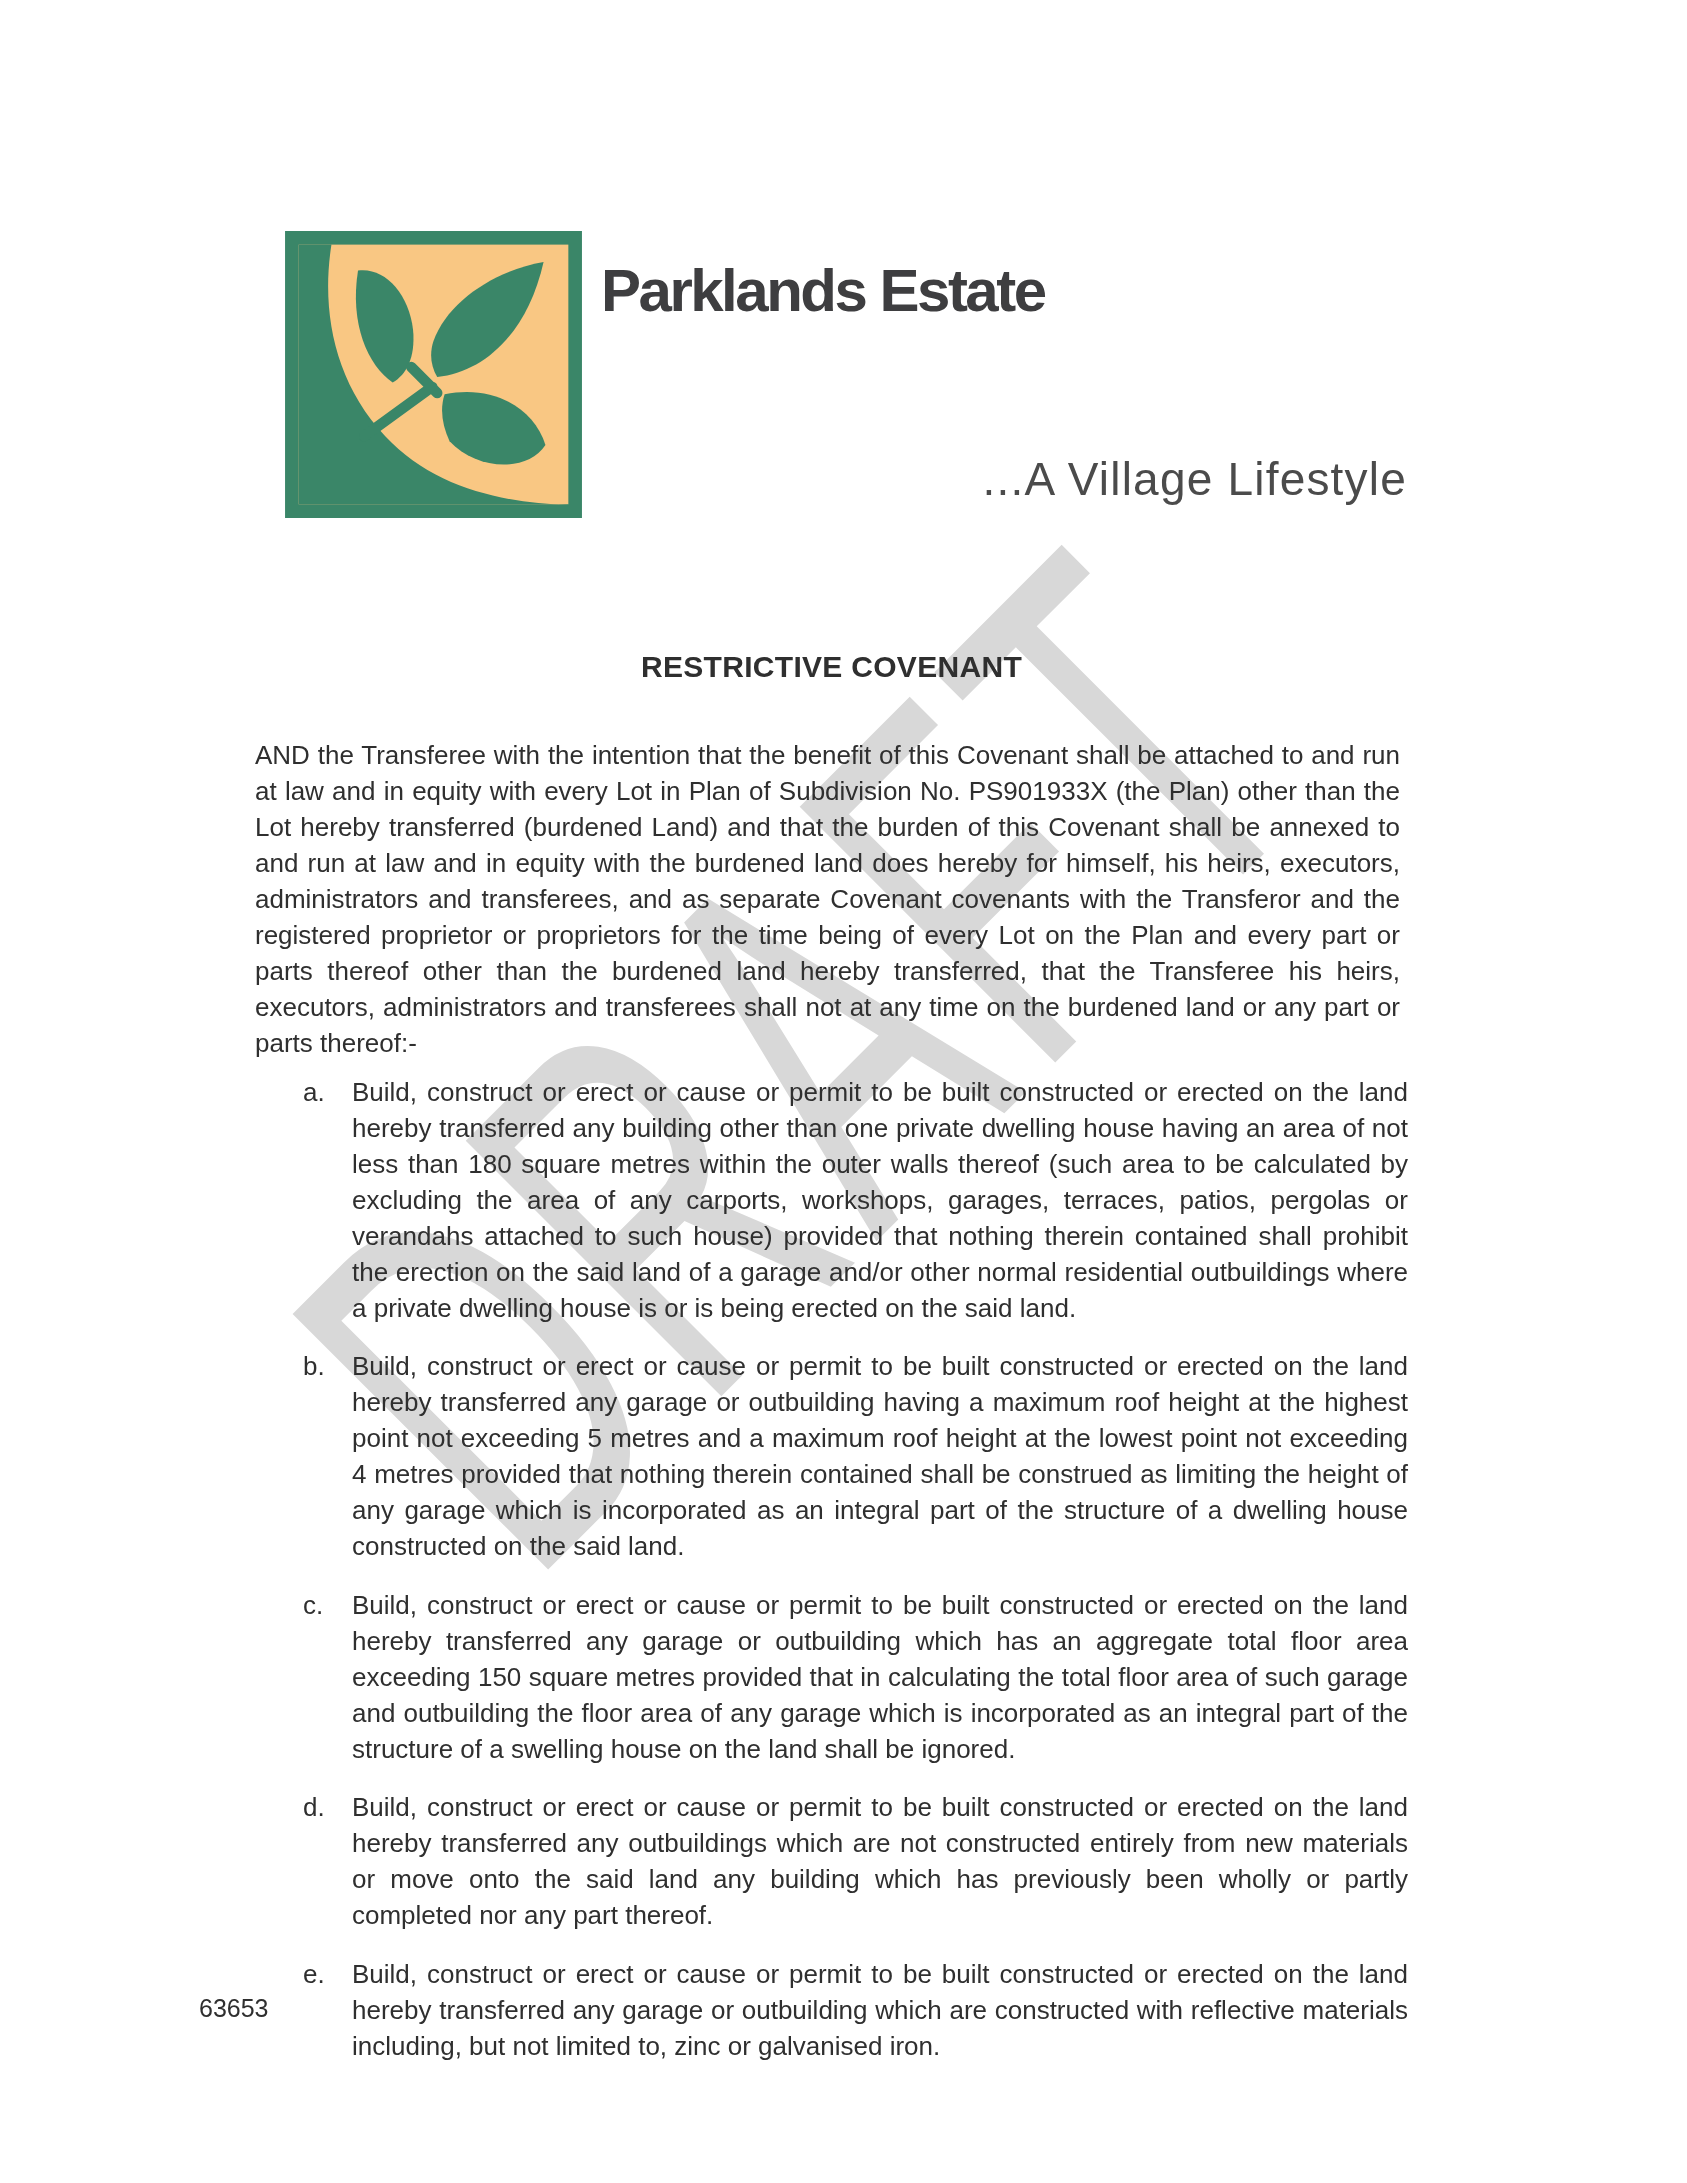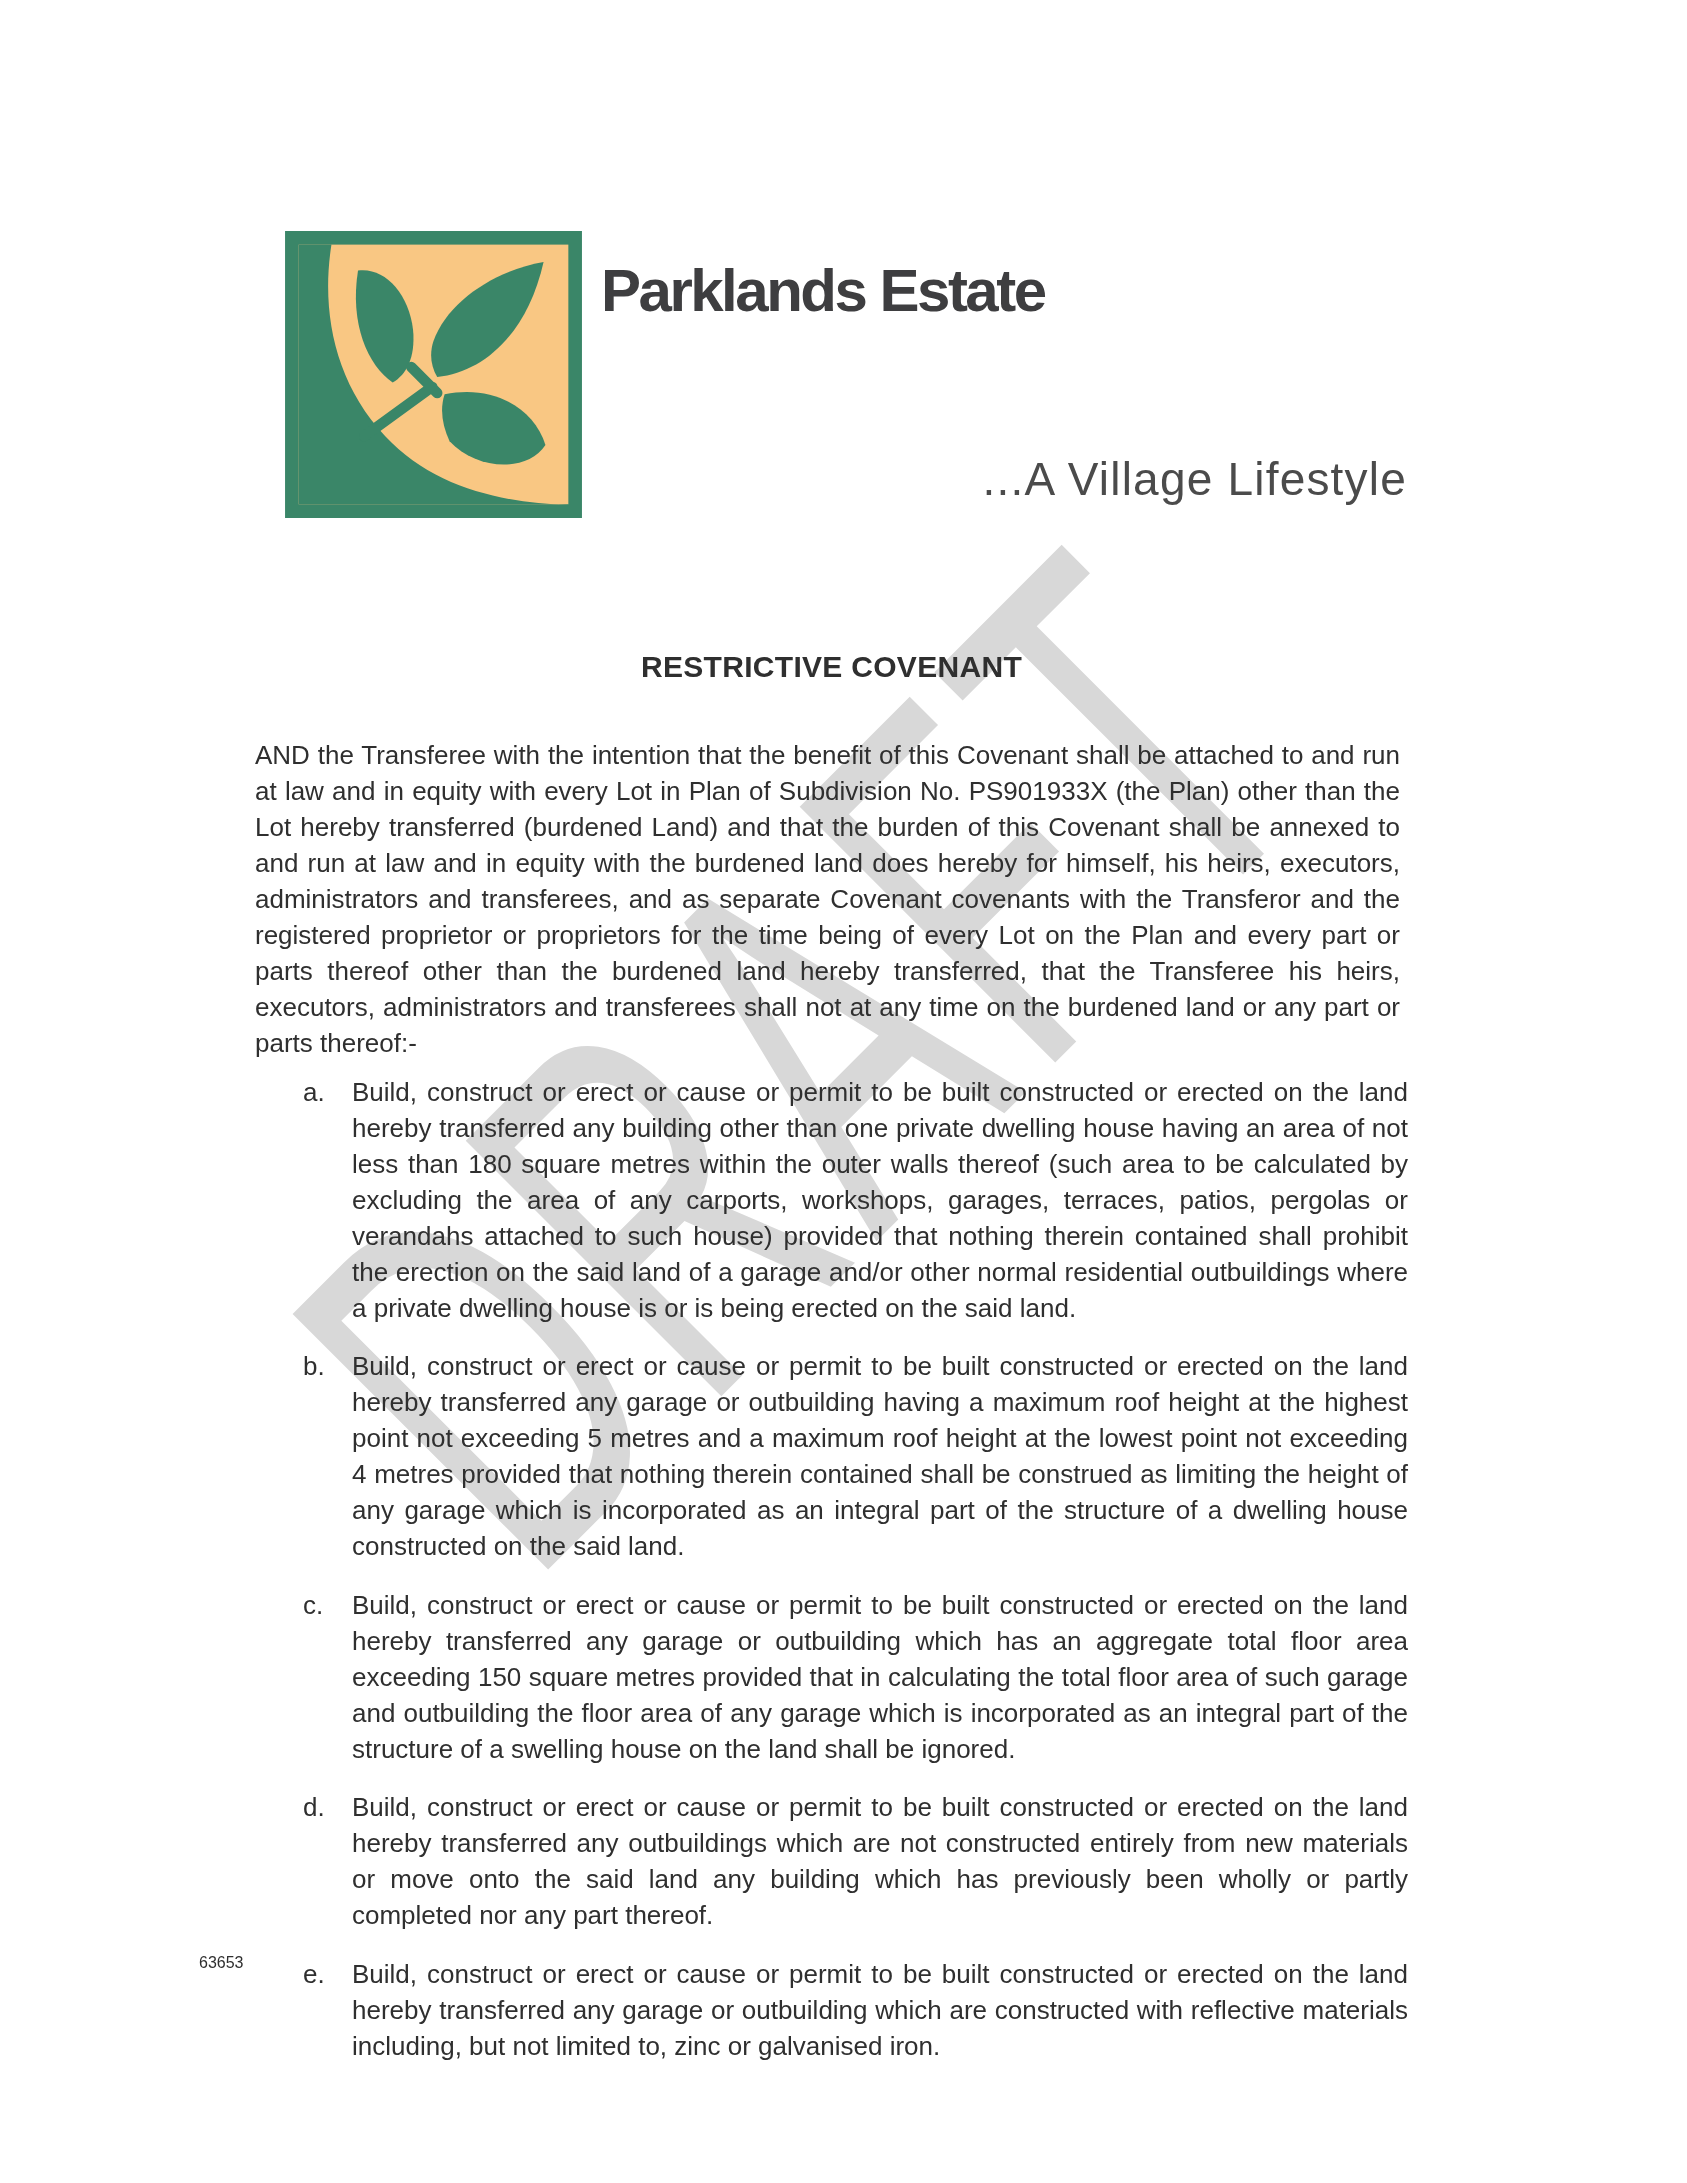--- a/index.html
+++ b/index.html
@@ -90,22 +90,22 @@
     padding-left: 48px;
     margin-bottom: 22.4px;
     line-height: 36px;
   }
   .covenant-item .marker { flex: 0 0 49px; }
   .covenant-item .item-text { flex: 1; text-align: justify; }
   
   .page-footer {
     position: absolute;
     left: 199px;
-    top: 1954px;
-    font-size: 16px;
+    top: 1994px;
+    font-size: 25px;
     z-index: 1;
   }
 </style>
 </head>
 <body>
 
 <div class="page" style="color: rgb(47, 47, 47);">
 
   <div class="watermark" style="color: rgb(216, 216, 216);">DRAFT</div>
 

